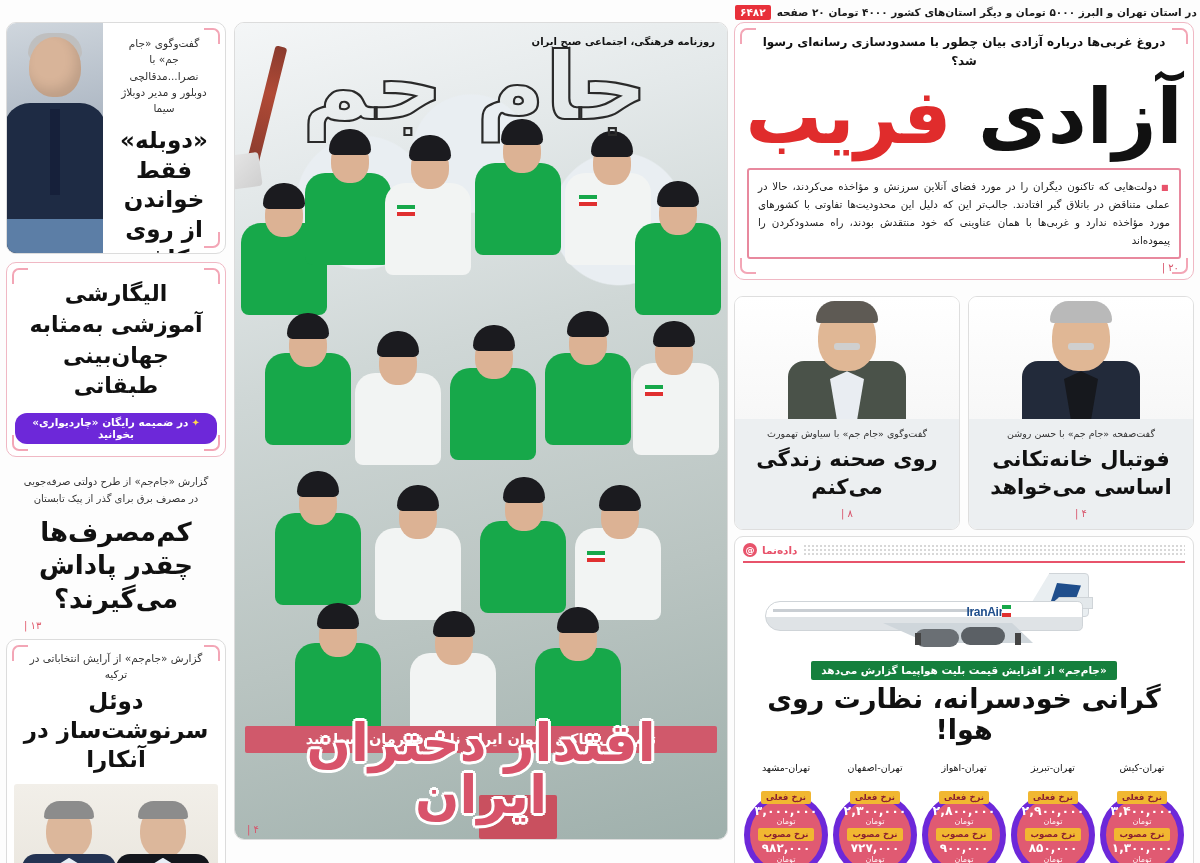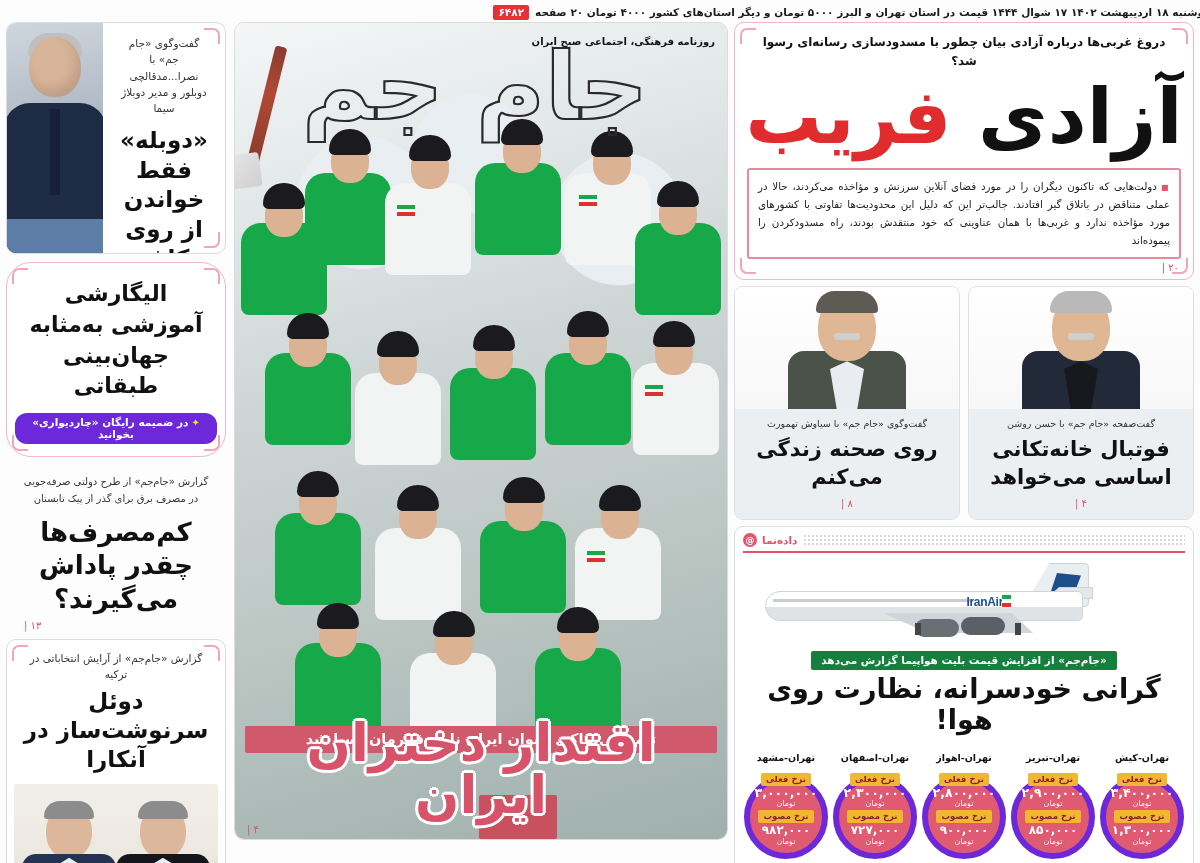--- a/index.html
+++ b/index.html
@@ -16,21 +16,21 @@
     display: flex;
     flex-direction: row;
   }
 
   
   .datestrip {
     position: absolute;
     top: 2px; right: 232px; left: 735px;
     height: 20px;
     display: flex; flex-direction: row-reverse;
-    align-items: center; justify-content: center;
+    align-items: center; justify-content: flex-start;
     gap: 6px;
     direction: rtl;
     white-space: nowrap;
   }
   .issue-badge {
     background: #e8303a; color: #fff;
     font-size: 10.5px; font-weight: bold;
     padding: 1px 5px 2px 5px;
     border-radius: 2px;
     letter-spacing: .3px;
@@ -106,21 +106,21 @@
     content:""; position:absolute; left:50%; transform:translateX(-50%);
     top:6px; width:10px; height:86px; background:#16203a;
   }
   .portrait-jeans{
     position:absolute; bottom:0; left:50%; transform:translateX(-50%);
     width:96px; height:34px; background:#5c7ea6;
   }
   .lead-text { flex:1; padding: 12px 9px 4px 9px; display:flex; flex-direction:column; }
   .lead-text .headline { font-size: 23px; margin-top: 6px; text-align: center; }
 
-  .edu-card { padding: 12px 8px 10px 8px; border-radius: 25px; }
+  .edu-card { padding: 12px 8px 10px 8px; }
   .edu-card .headline { font-size: 22px; line-height: 1.4; }
   .badge-pink {
     display:block; margin: 9px auto 2px auto;
     background:#6d28d9; color:#fff; border-radius:12px;
     font-size: 10.5px; font-weight: 600; text-align:center;
     padding: 3px 10px 4px 10px; direction: rtl; width: fit-content;
     max-width: 100%;
   }
   .badge-pink .dot { color:#ffd84d; font-size:10px; padding-left:3px; }
 
@@ -205,21 +205,21 @@
   }
   .bottom-sticker{
     position:absolute; bottom:0; right:170px; width:78px;height:44px;
     background:#c9505f; z-index:6; border-radius:2px;
     display:flex;align-items:flex-start;justify-content:center;
     color:#fff;font-size:15px;font-weight:bold;padding-top:2px;direction:rtl;
   }
 
   
   .lead-right {
-    padding: 10px 10px 6px 10px; margin-bottom:6px;
+    padding: 10px 10px 6px 10px; margin-bottom:16px;
   }
   .lead-right .kicker { font-size: 12px; font-weight:600; color:#111; padding-bottom:4px;}
   .mega-headline {
     direction: rtl; text-align: center;
     font-size: 76px; font-weight: bold; line-height: 1.08;
     padding: 2px 0 8px 0;
   }
   .mega-headline .red { color:#e02c2c; }
   .mega-headline .blk { color:#111; }
   .lede-box {
@@ -302,21 +302,21 @@
     background:#15803d; color:#fff; direction:rtl; text-align:center;
     font-size:10.5px; font-weight:600; padding: 3px 10px 4px 10px;
     width: fit-content; max-width:100%; margin: 0 auto 3px auto; border-radius:2px;
   }
   .data-headline{
     direction:rtl; text-align:center; font-size:27px; font-weight:bold; color:#111;
     padding-bottom: 8px;
   }
   .routes { display:flex; flex-direction: row-reverse; gap: 3px; justify-content:center; align-items:flex-start;}
   .route { flex: 1; display:flex; flex-direction:column; align-items:center; }
-  .route-name{ font-size:9.5px; font-weight:700; color:#111; direction:rtl; margin-bottom:12px; white-space:nowrap;}
+  .route-name{ font-size:9.5px; font-weight:400; color:#111; direction:rtl; margin-bottom:20px; white-space:nowrap;}
   .route-circle{
     width: 84px; height: 84px; border-radius:50%;
     background:#e05a72; border:6px solid #6d28d9;
     display:flex; flex-direction:column; align-items:center; justify-content:center;
     position:relative; color:#fff; direction:rtl;
   }
   .rate-chip{
     background:#f1b731; color:#8a2030; font-size:8.5px; font-weight:bold;
     padding:1px 5px 2px 5px; border-radius:2px; margin-bottom:1px; white-space:nowrap;
   }

